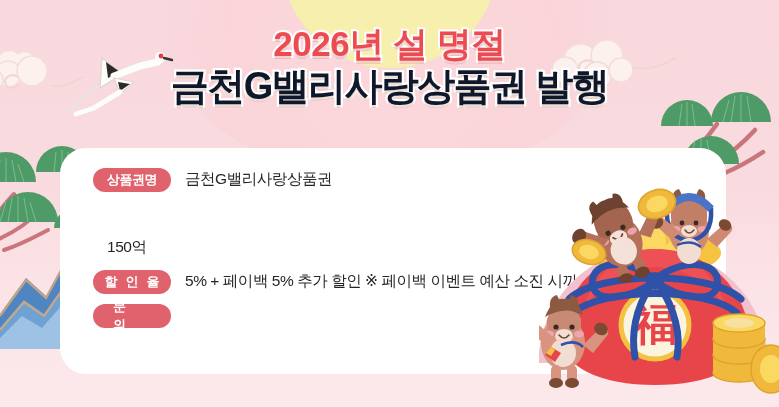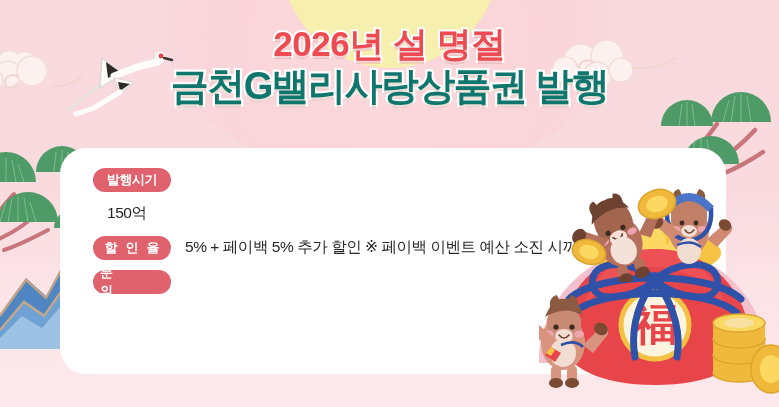--- a/index.html
+++ b/index.html
@@ -87,21 +87,21 @@
     color: #ec4b52;
     -webkit-text-stroke: 4px #ffffff;
     paint-order: stroke fill;
     text-shadow: 0 3px 0 rgba(214,130,136,.35);
     margin-bottom: 6px;
   }
   .title-line2 {
     font-size: 38px;
     font-weight: 800;
     letter-spacing: -1.6px;
-    color: #0f766e;
+    color: #0f172a;
     -webkit-text-stroke: 4.5px #ffffff;
     paint-order: stroke fill;
     text-shadow: 0 3px 0 rgba(190,150,130,.30);
   }
 
   
   .panel {
     position: absolute;
     left: 60px;
     top: 148px;
@@ -134,21 +134,21 @@
     color: #ffffff;
     font-size: 13px;
     font-weight: 700;
     display: flex;
     align-items: center;
     justify-content: center;
     letter-spacing: -0.4px;
     box-sizing: border-box;
   }
   .pill.sp1 { letter-spacing: 2.2px; padding-left: 2.4px; }
-  .pill.sp3 { letter-spacing: 16px;  padding-left: 7px;  }
+  .pill.sp3 { letter-spacing: 16px;  padding-left: 20px;  }
 
   .value {
     margin-left: 14px;
     font-size: 15.5px;
     color: #262626;
     letter-spacing: -0.45px;
     white-space: nowrap;
   }
 
   
@@ -271,21 +271,24 @@
   </svg>
 
   <div class="title-wrap">
     <div class="title-line1">2026년 설 명절</div>
     <div class="title-line2">금천G밸리사랑상품권 발행</div>
   </div>
 
   <div class="panel">
     <div class="rows">
         <div class="row">
-          <div class="pill">발행시기</div>
+          <div class="pill">상품권명</div>
+          <div class="value">금천G밸리사랑상품권</div>
+        </div>
+        <div class="row">
         </div>
         <div class="row">
           <div class="value">150억</div>
         </div>
         <div class="row">
           <div class="pill sp1">할 인 율</div>
           <div class="value">5% + 페이백 5% 추가 할인 ※ 페이백 이벤트 예산 소진 시까지</div>
         </div>
         <div class="row">
           <div class="pill sp3">문    의</div>

